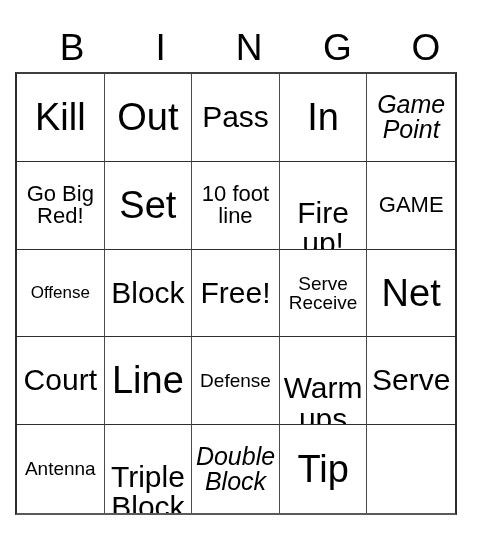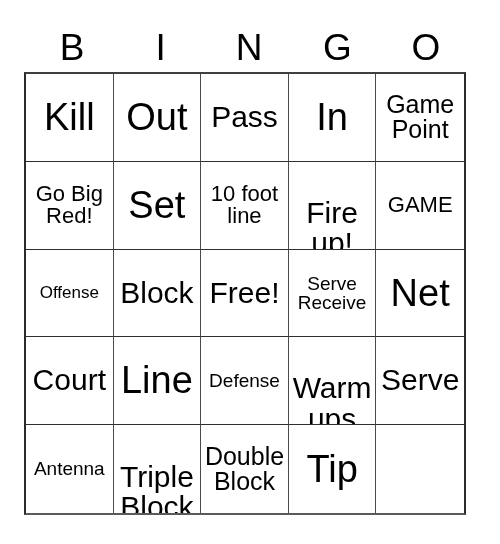--- a/index.html
+++ b/index.html
@@ -39,21 +39,21 @@
     font-size: 37px;
     line-height: 1;
     font-weight: 400;
     letter-spacing: 0px;
     color: #000;
   }
 
   
   .grid {
     position: absolute;
-    left: 24px;
+    left: 15px;
     top: 72px;
     width: 442px;
     height: 443px;
     box-sizing: border-box;
     display: grid;
     grid-template-columns: repeat(5, 1fr);
     grid-template-rows: repeat(5, 1fr);
     border-top: 2px solid #3f3f3f;
     border-left: 2px solid #2b2b2b;
     border-right: 2px solid #2b2b2b;
@@ -81,21 +81,21 @@
     width: 100%;
     line-height: 1.02;
     font-weight: 400;
     word-wrap: break-word;
   }
 
   
   .fs-xxl  { font-size: 38px; }
   .fs-xl   { font-size: 30px; }
   .fs-lg   { font-size: 30px; margin-top: 46px; }
-  .fs-md   { font-size: 25px; }
+  .fs-md   { font-size: 25px; font-style: italic; }
   .fs-sm   { font-size: 22px; }
   .fs-xs   { font-size: 19px; }
   .fs-xxs  { font-size: 17px; }
 </style>
 </head>
 <body>
 
 <div id="card">
 
   <div class="header-row">

